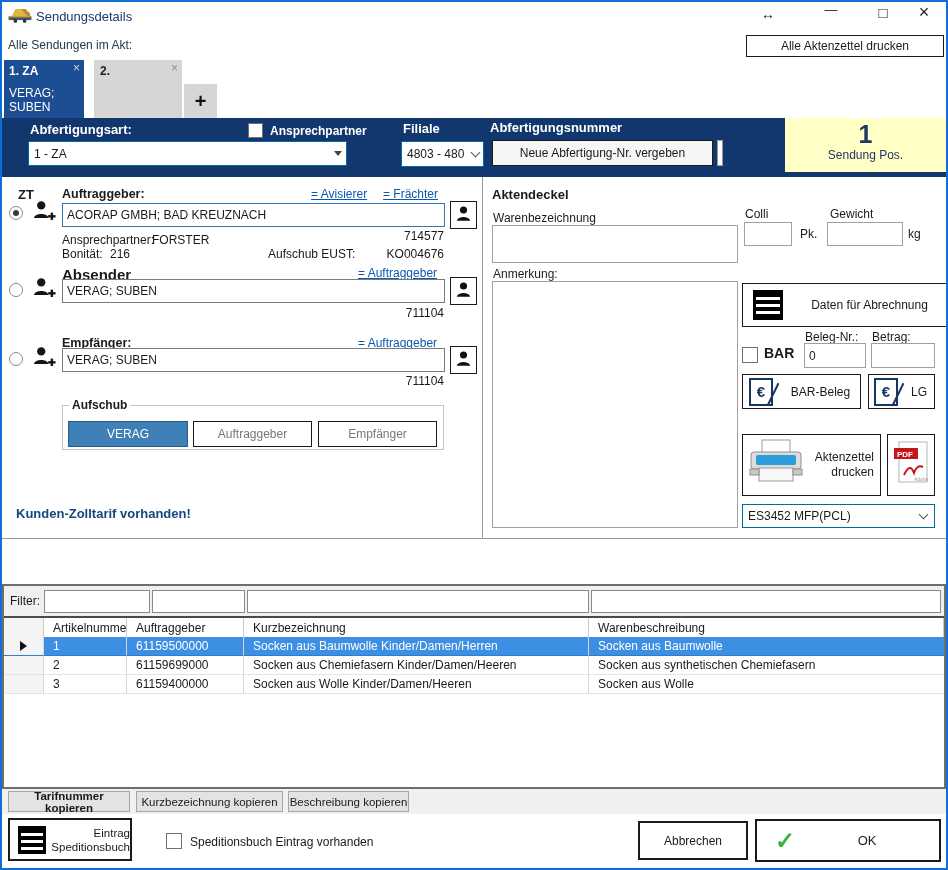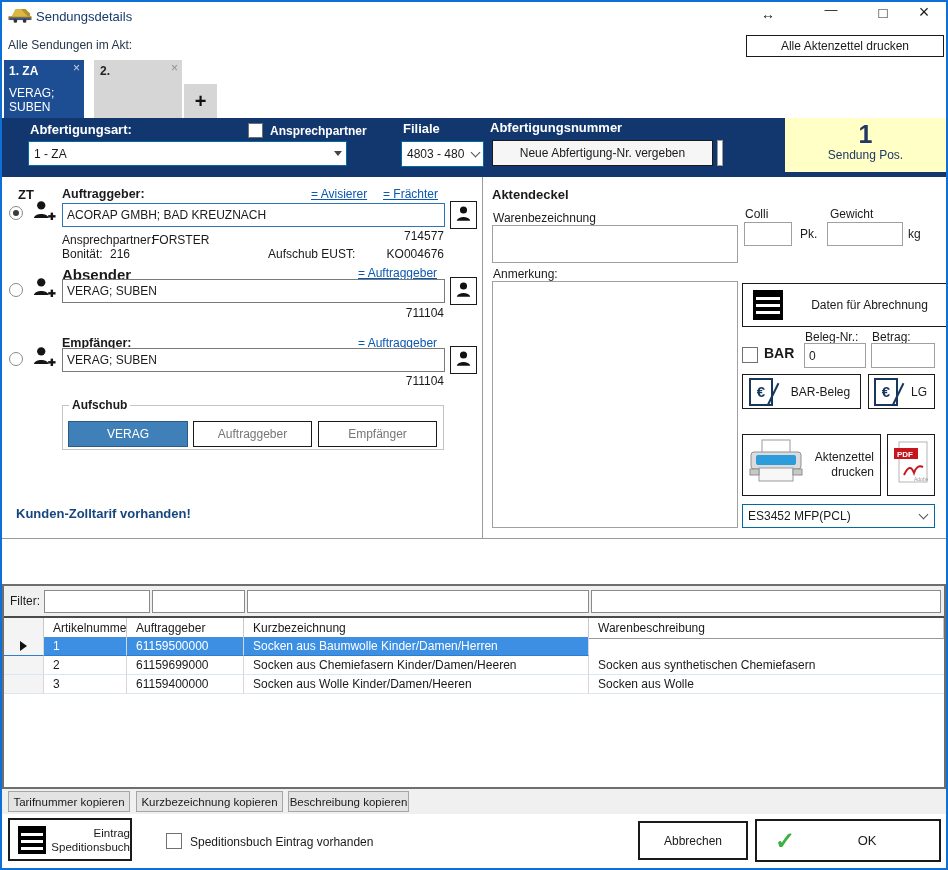--- a/index.html
+++ b/index.html
@@ -282,39 +282,40 @@
       <div class="gc c3">Kurzbezeichnung</div>
       <div class="gc c4">Warenbeschreibung</div>
     </div>
     <div class="grid-row row-selected">
       <div class="gc sel-col">
           <span class="tri-right"></span>
         </div>
       <div class="gc c1">1</div>
       <div class="gc c2">61159500000</div>
       <div class="gc c3">Socken aus Baumwolle Kinder/Damen/Herren</div>
+      <div class="gc c4">Socken aus Baumwolle</div>
     </div>
     <div class="grid-row">
       <div class="gc sel-col"></div>
       <div class="gc c1">2</div>
       <div class="gc c2">61159699000</div>
       <div class="gc c3">Socken aus Chemiefasern Kinder/Damen/Heeren</div>
       <div class="gc c4">Socken aus synthetischen Chemiefasern</div>
     </div>
     <div class="grid-row">
       <div class="gc sel-col"></div>
       <div class="gc c1">3</div>
       <div class="gc c2">61159400000</div>
       <div class="gc c3">Socken aus Wolle Kinder/Damen/Heeren</div>
       <div class="gc c4">Socken aus Wolle</div>
     </div>
   </div>
 
   <div class="abs" style="left:2px;top:789px;width:944px;height:25px;background:#f0f0f0;"></div>
-  <div class="abs btn btn-gray" style="left:8px;top:791px;width:122px;height:21px;font-size:11.5px;">Tarifnummer kopieren</div>
+  <div class="abs btn btn-gray" style="left:8px;top:791px;width:122px;height:21px;font-size:11.5px;font-weight:bold;">Tarifnummer kopieren</div>
   <div class="abs btn btn-gray" style="left:136px;top:791px;width:147px;height:21px;font-size:11.5px;">Kurzbezeichnung kopieren</div>
   <div class="abs btn btn-gray" style="left:288px;top:791px;width:121px;height:21px;font-size:11.5px;">Beschreibung kopieren</div>
 
   <div class="abs btn" style="left:8px;top:818px;width:124px;height:43px;border-width:2px;justify-content:flex-start;padding-left:8px;">
     <span class="lines-icon" style="width:28px;height:28px;flex:none;"></span>
     <span style="flex:1;text-align:right;line-height:14px;font-size:11.5px;">
       <span>Eintrag</span><br>
       <span>Speditionsbuch</span>
     </span>
   </div>

